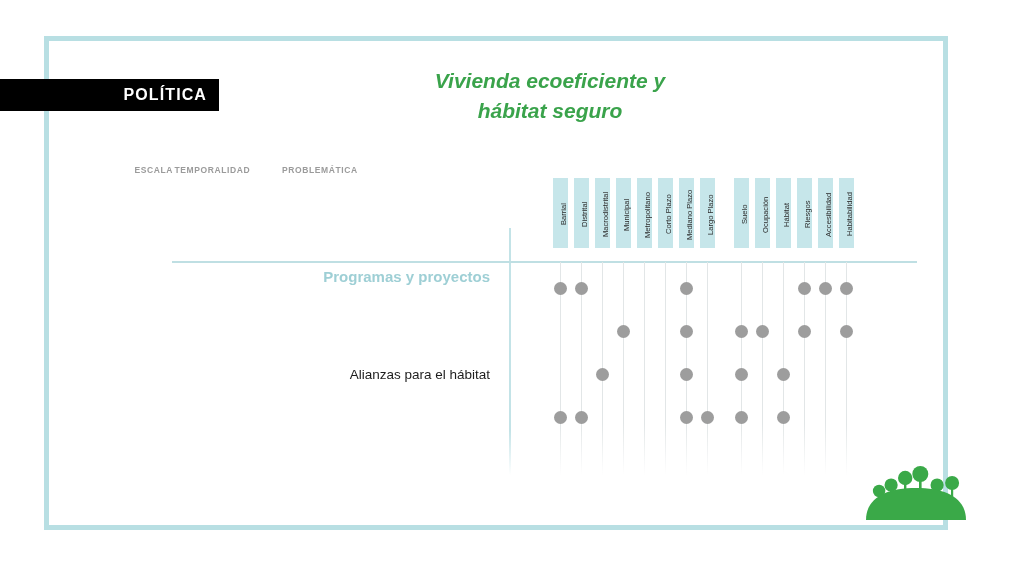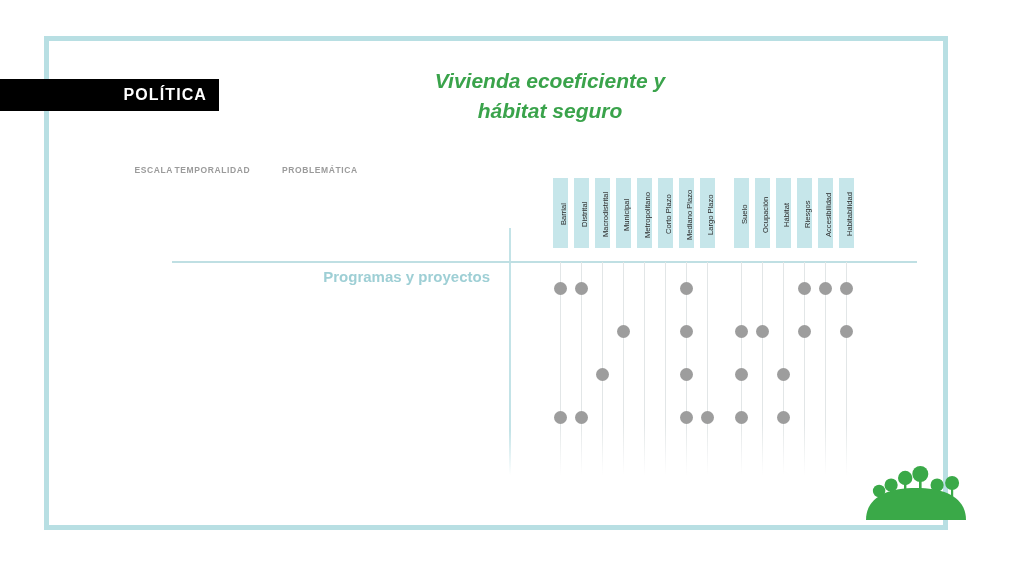--- a/index.html
+++ b/index.html
@@ -251,20 +251,21 @@
     <div class="dot" style="left: 680px; top: 282px;"></div>
     <div class="dot" style="left: 798px; top: 282px;"></div>
     <div class="dot" style="left: 819px; top: 282px;"></div>
     <div class="dot" style="left: 840px; top: 282px;"></div>
     <div class="dot" style="left: 617px; top: 325px;"></div>
     <div class="dot" style="left: 680px; top: 325px;"></div>
     <div class="dot" style="left: 735px; top: 325px;"></div>
     <div class="dot" style="left: 756px; top: 325px;"></div>
     <div class="dot" style="left: 798px; top: 325px;"></div>
     <div class="dot" style="left: 840px; top: 325px;"></div>
+    <div class="row-label" style="top: 367px;">Alianzas para el hábitat</div>
     <div class="dot" style="left: 596px; top: 368px;"></div>
     <div class="dot" style="left: 680px; top: 368px;"></div>
     <div class="dot" style="left: 735px; top: 368px;"></div>
     <div class="dot" style="left: 777px; top: 368px;"></div>
     <div class="dot" style="left: 554px; top: 411px;"></div>
     <div class="dot" style="left: 575px; top: 411px;"></div>
     <div class="dot" style="left: 680px; top: 411px;"></div>
     <div class="dot" style="left: 701px; top: 411px;"></div>
     <div class="dot" style="left: 735px; top: 411px;"></div>
     <div class="dot" style="left: 777px; top: 411px;"></div>

